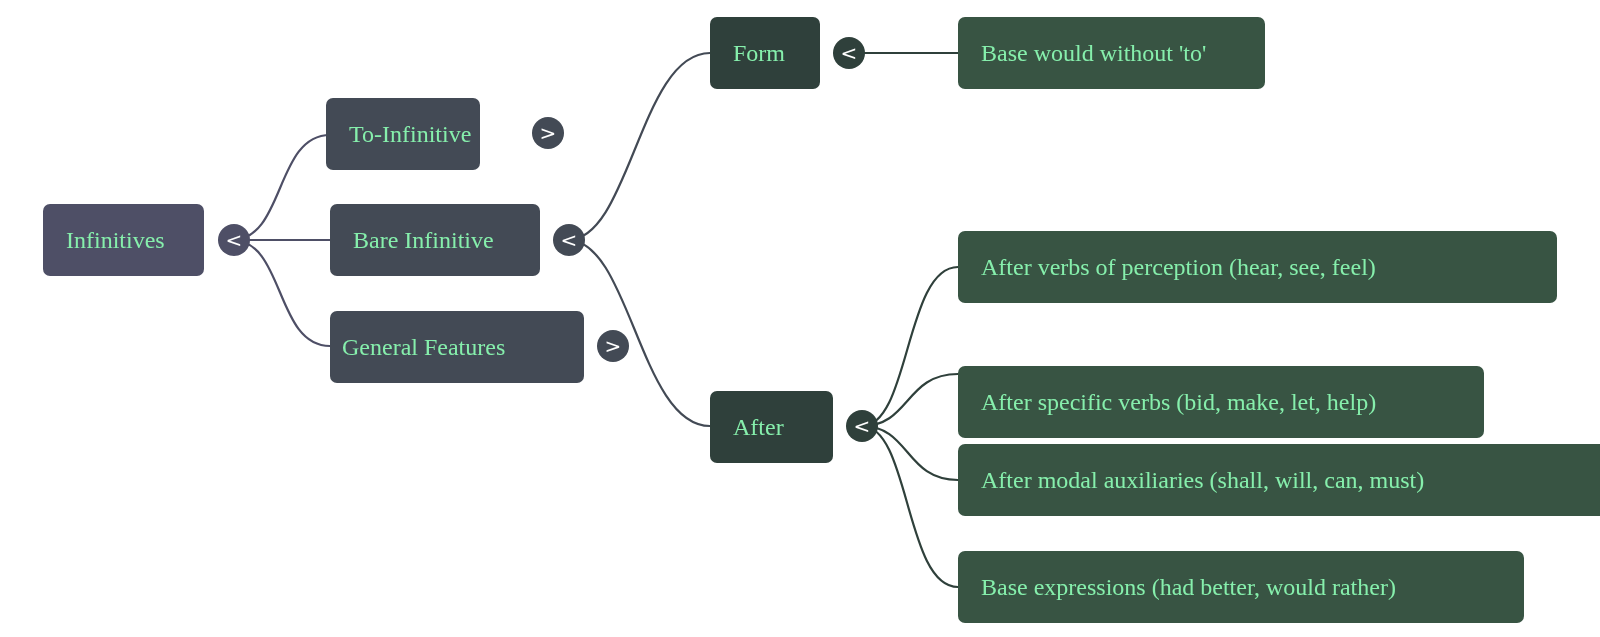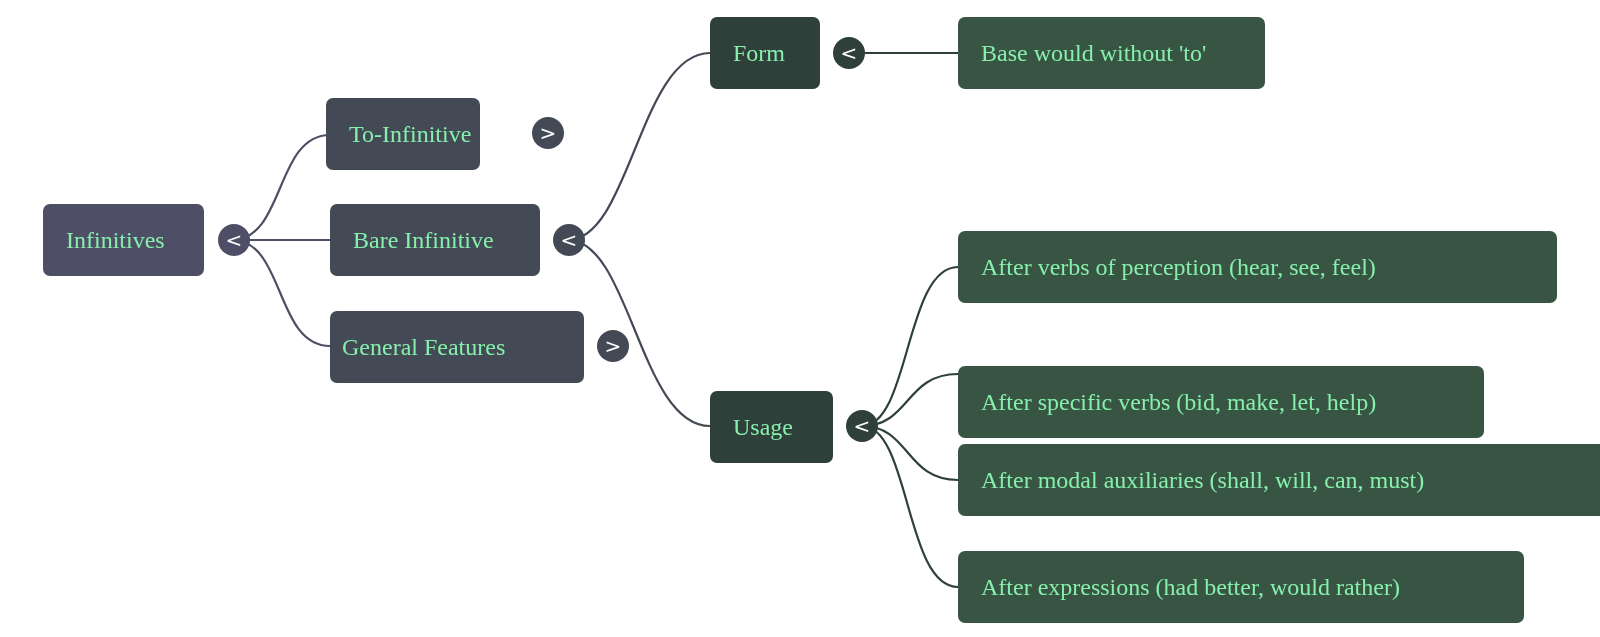--- a/index.html
+++ b/index.html
@@ -54,32 +54,32 @@
   <span>General Features</span>
 </div>
 <div class="toggle" style="left:597px; top:330px; background:#434a55;">&gt;</div>
 
 <div class="node lvl2" style="left:710px; top:17px; width:110px;">
   <span>Form</span>
 </div>
 <div class="toggle" style="left:833px; top:37px; background:#2f403b;">&lt;</div>
 
 <div class="node lvl2" style="left:710px; top:391px; width:123px;">
-  <span>Usage</span>
+  <span>After</span>
 </div>
 <div class="toggle" style="left:846px; top:410px; background:#2f403b;">&lt;</div>
 
 <div class="node lvl3" style="left:958px; top:17px; width:307px;">
   <span>Base would without 'to'</span>
 </div>
 
 <div class="node lvl3" style="left:958px; top:231px; width:599px;">
   <span>After verbs of perception (hear, see, feel)</span>
 </div>
 <div class="node lvl3" style="left:958px; top:338px; width:526px;margin-top:28px;">
   <span>After specific verbs (bid, make, let, help)</span>
 </div>
 <div class="node lvl3" style="left:958px; top:444px; width:681px;">
   <span>After modal auxiliaries (shall, will, can, must)</span>
 </div>
 <div class="node lvl3" style="left:958px; top:551px; width:566px;">
-  <span>After expressions (had better, would rather)</span>
+  <span>Base expressions (had better, would rather)</span>
 </div>
 
 </body></html>

